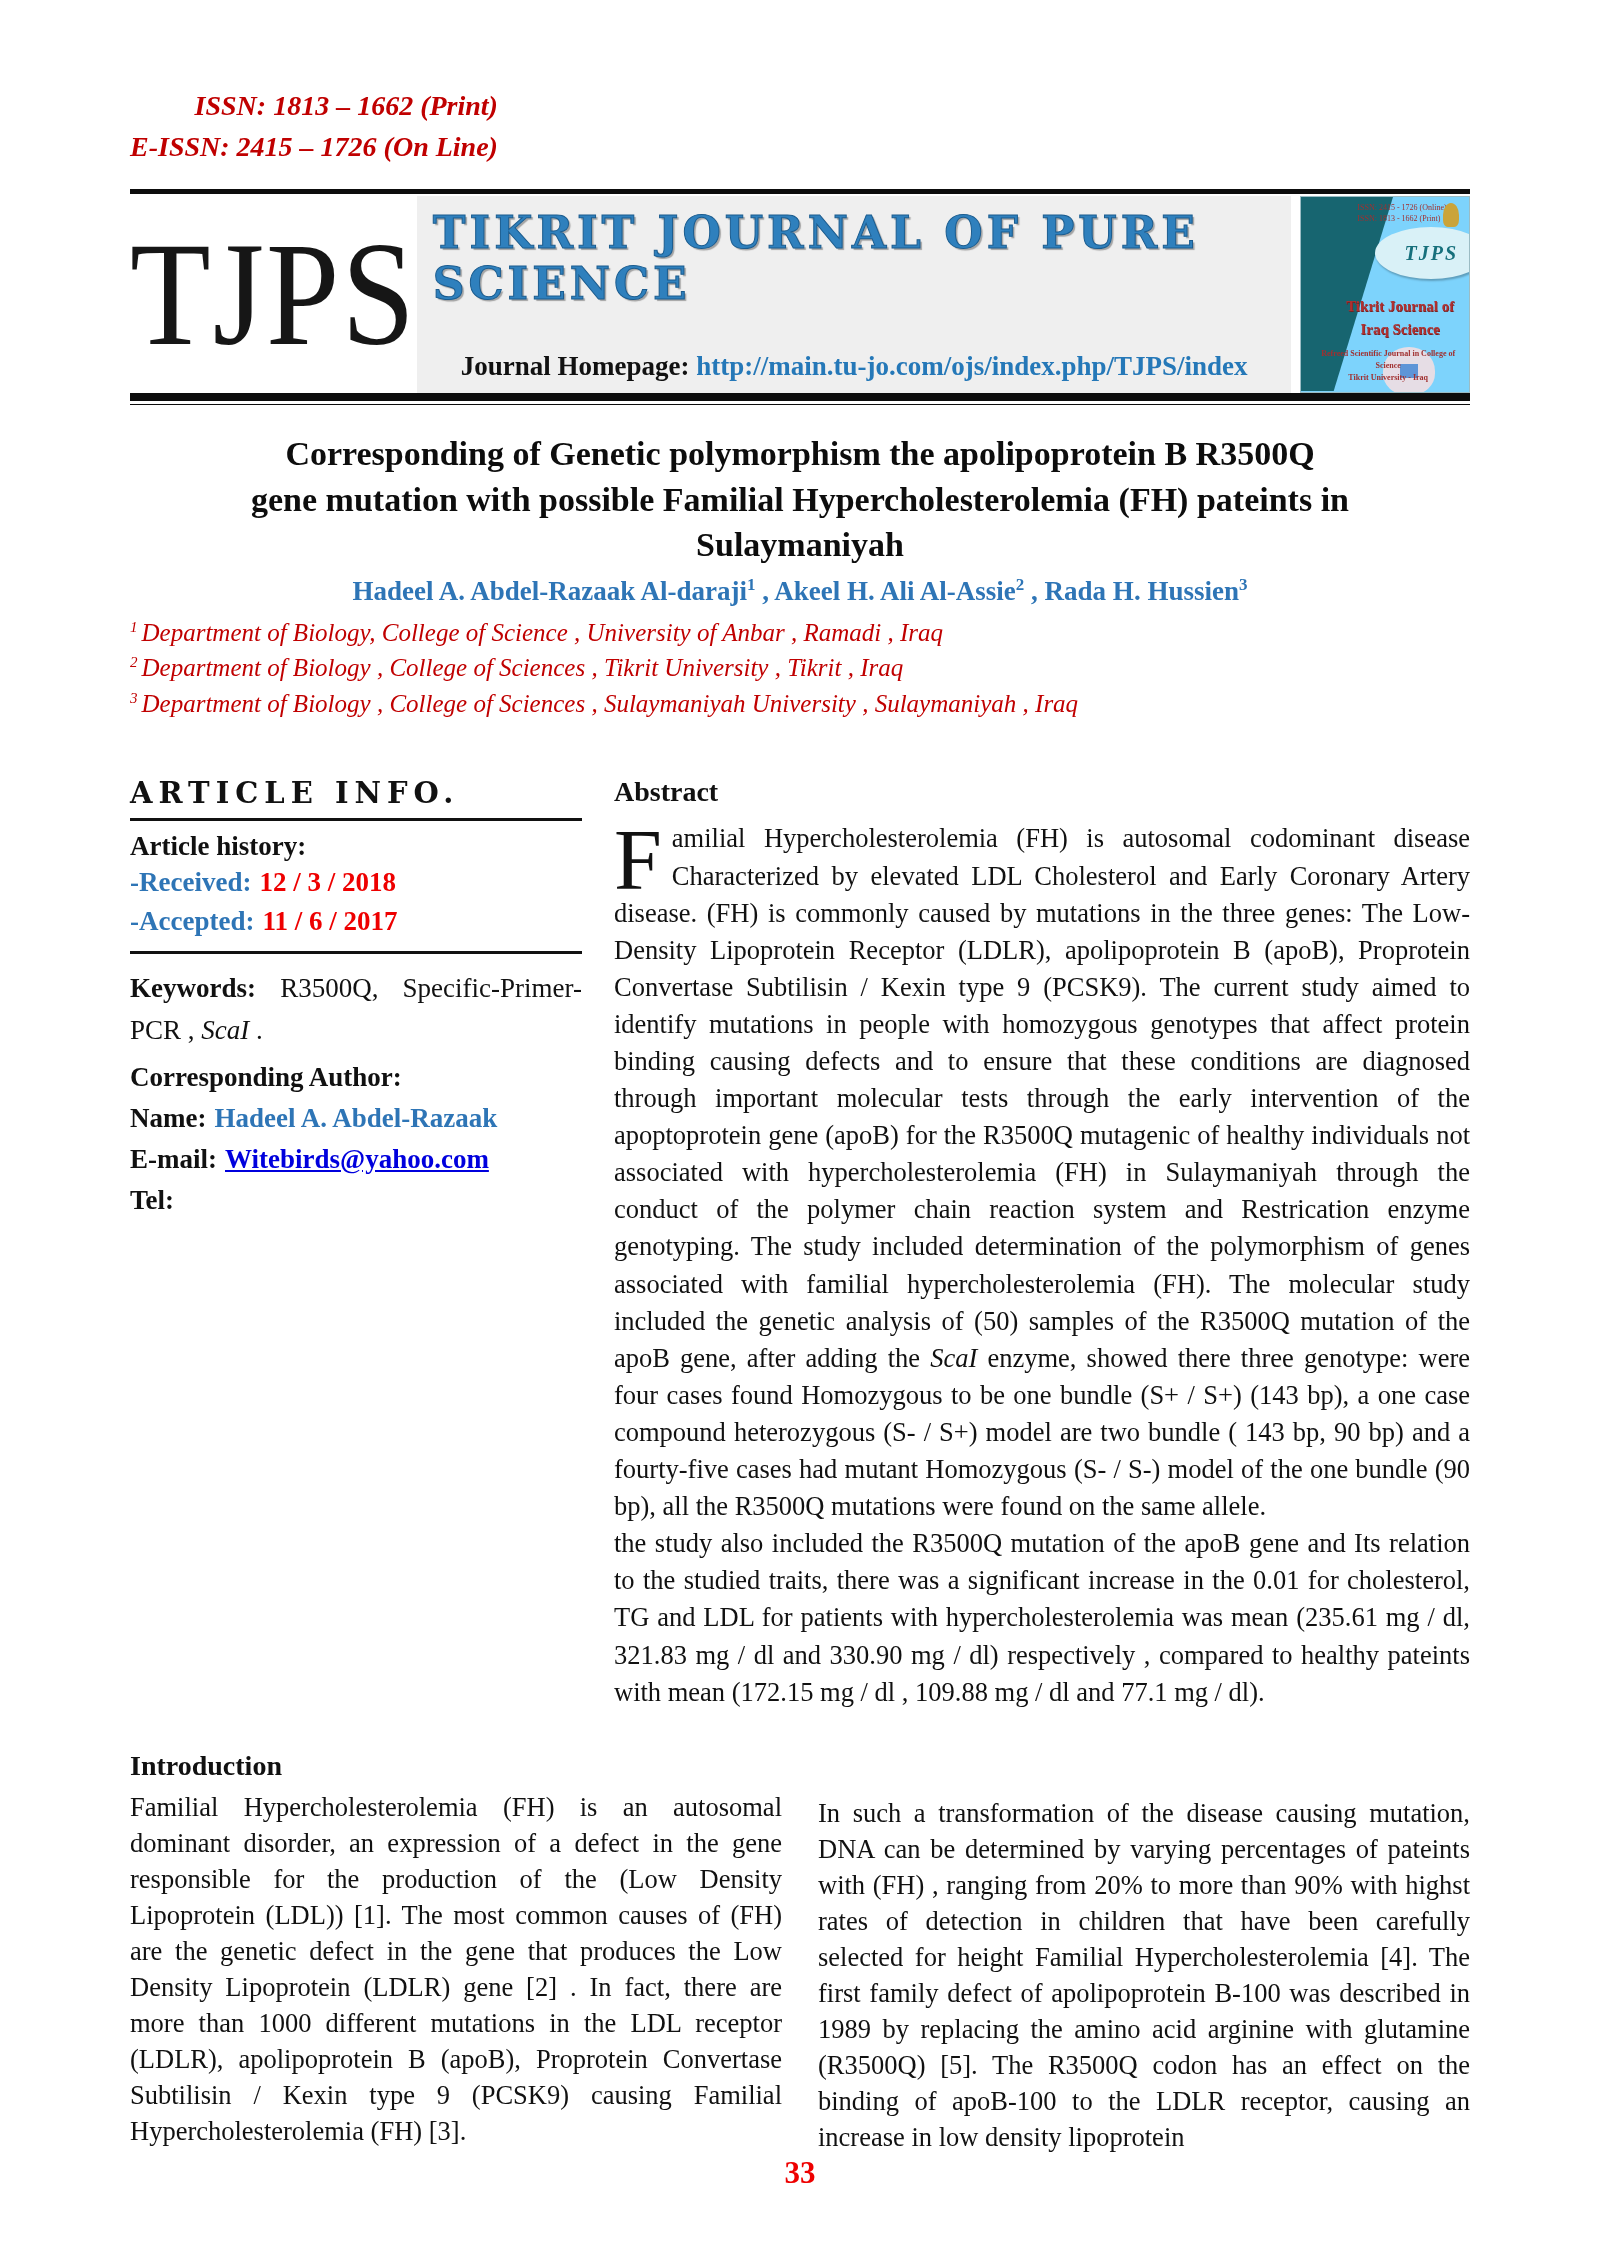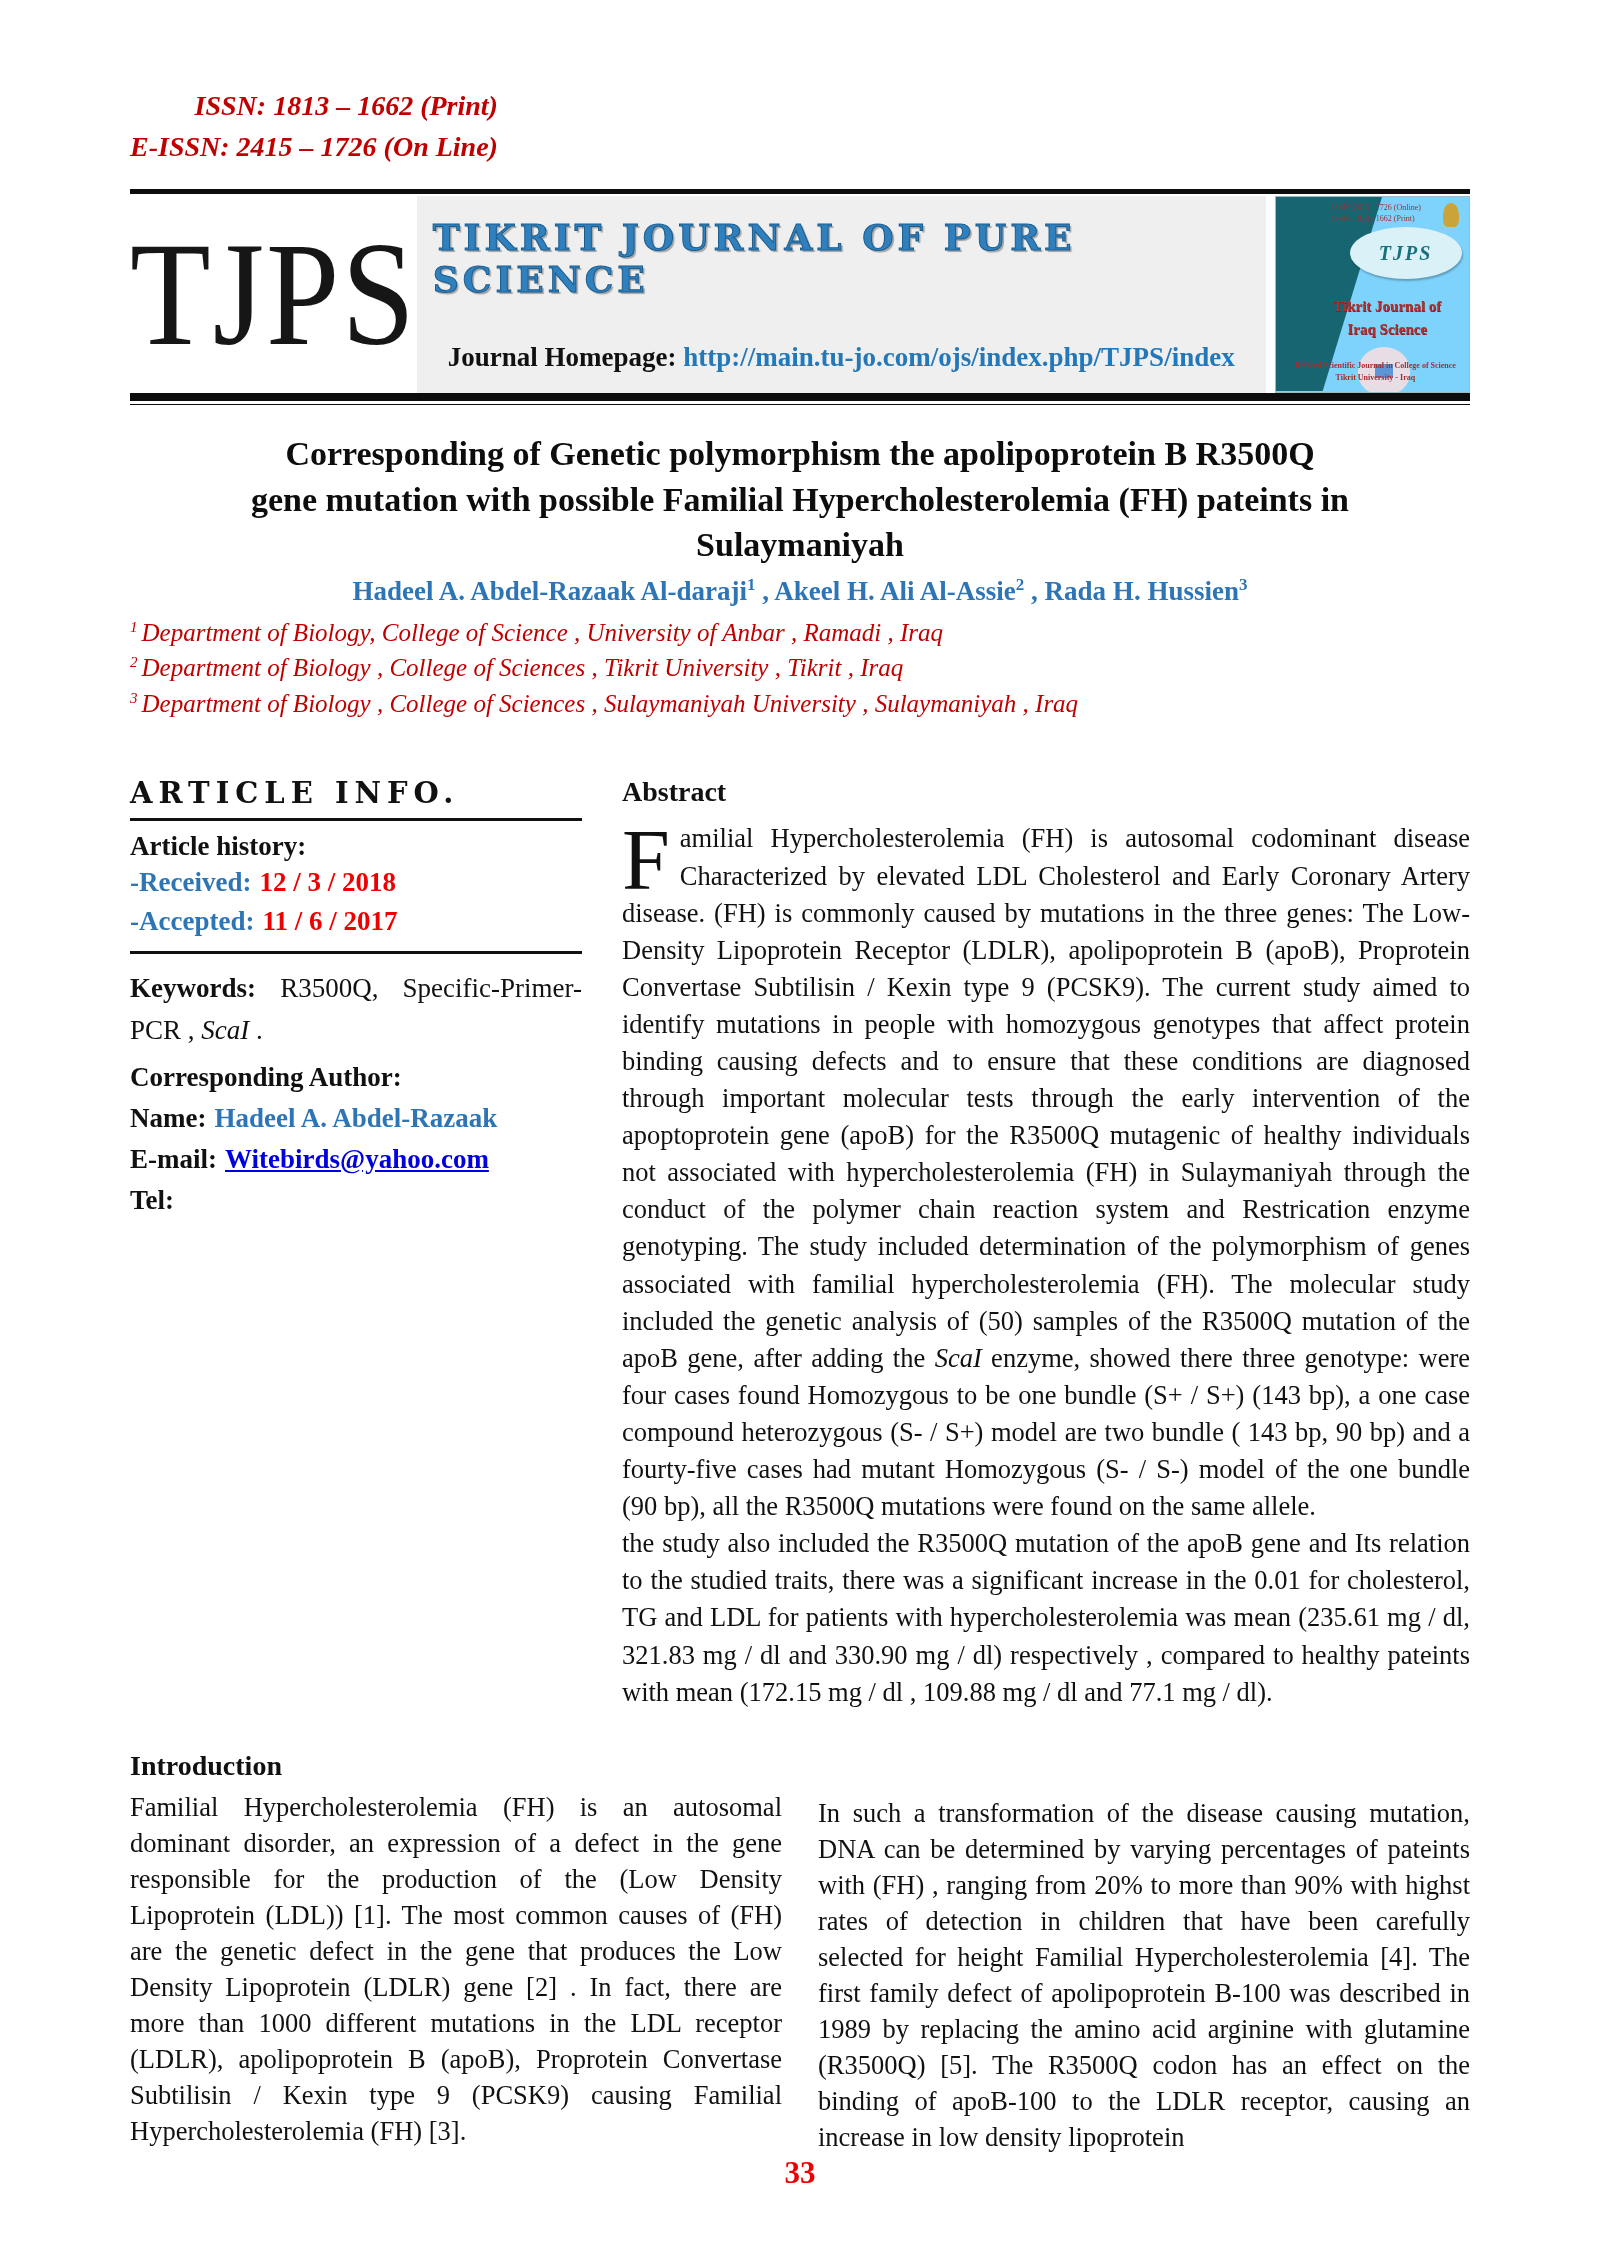--- a/index.html
+++ b/index.html
@@ -24,21 +24,21 @@
   .th-right { color: #c00000; font-weight: bold; font-style: italic; font-size: 28px; text-align: right; line-height: 1.45; }
 
   
   .rule-top { margin-top: 22px; height: 6px; background: #0d0d0d; }
   .banner { display: flex; align-items: stretch; height: 230px; padding-top: 2px; }
   .logo-cell { width: 300px; display: flex; align-items: center; }
   .logo-tjps { font-size: 132px; letter-spacing: 2px; color: #161616; transform: scaleY(1.12); transform-origin: center; font-weight: 500; }
   .center-cell { flex: 1 1 auto; background: #efefef; display: flex; flex-direction: column; justify-content: center; align-items: center; gap: 42px; }
   .banner-title {
     font-family: "DejaVu Serif", serif;
-    font-size: 36px; font-weight: bold; letter-spacing: 4px;
+    font-size: 44px; font-weight: bold; letter-spacing: 4px;
     color: #2f80bd; -webkit-text-stroke: 1px #1b5c8f;
     text-shadow: 2px 2px 1px rgba(70,70,70,0.45);
     margin-left: 16px;
   }
   .homepage { font-size: 27px; font-weight: bold; color: #111; }
   .homepage .link { color: #2578b8; cursor: pointer; }
 
   
   .cover-cell { width: 205px; margin-left: 9px; position: relative; background: #7dd3fc; border: 1px solid #9bbcc4; overflow: hidden; }
   .cover-band { position: absolute; top: 0; left: 0; width: 55%; height: 100%; background: #176570; transform: skewX(-17deg); transform-origin: top left; }
@@ -53,21 +53,21 @@
   .rule-bottom-thin { height: 2px; background: #0d0d0d; margin-top: 3px; }
 
   
   .art-title { margin-top: 26px; text-align: center; font-weight: bold; font-size: 34px; line-height: 1.33; color: #0d0d0d; }
   .authors { margin-top: 8px; text-align: center; color: #2e75b6; font-weight: bold; font-size: 27px; }
   .authors sup { font-size: 17px; }
   .affiliations { margin-top: 8px; font-style: italic; color: #c00000; font-size: 25px; line-height: 1.42; }
   .affiliations sup { font-size: 15px; margin-right: 4px; }
 
   
-  .main-cols { display: flex; gap: 40px; margin-top: 55px; }
+  .main-cols { display: flex; gap: 32px; margin-top: 55px; }
   .info-col { flex: 0 0 452px; font-size: 27px; }
   .info-heading { font-family: "DejaVu Serif", serif; font-weight: bold; font-size: 29px; letter-spacing: 6px; padding-bottom: 8px; }
   .info-rule { height: 3px; background: #111; }
   .history-label { font-weight: bold; margin-top: 10px; font-size: 27px; }
   .hist-line { font-weight: bold; line-height: 1.35; margin-top: 2px; }
   .hist-line .lbl { color: #2e75b6; }
   .hist-line .val { color: #ee0000; margin-left: 8px; }
   .info-rule2 { height: 3px; background: #111; margin-top: 12px; }
   .keywords { margin-top: 14px; text-align: justify; line-height: 1.55; }
   .keywords .lbl { font-weight: bold; }

